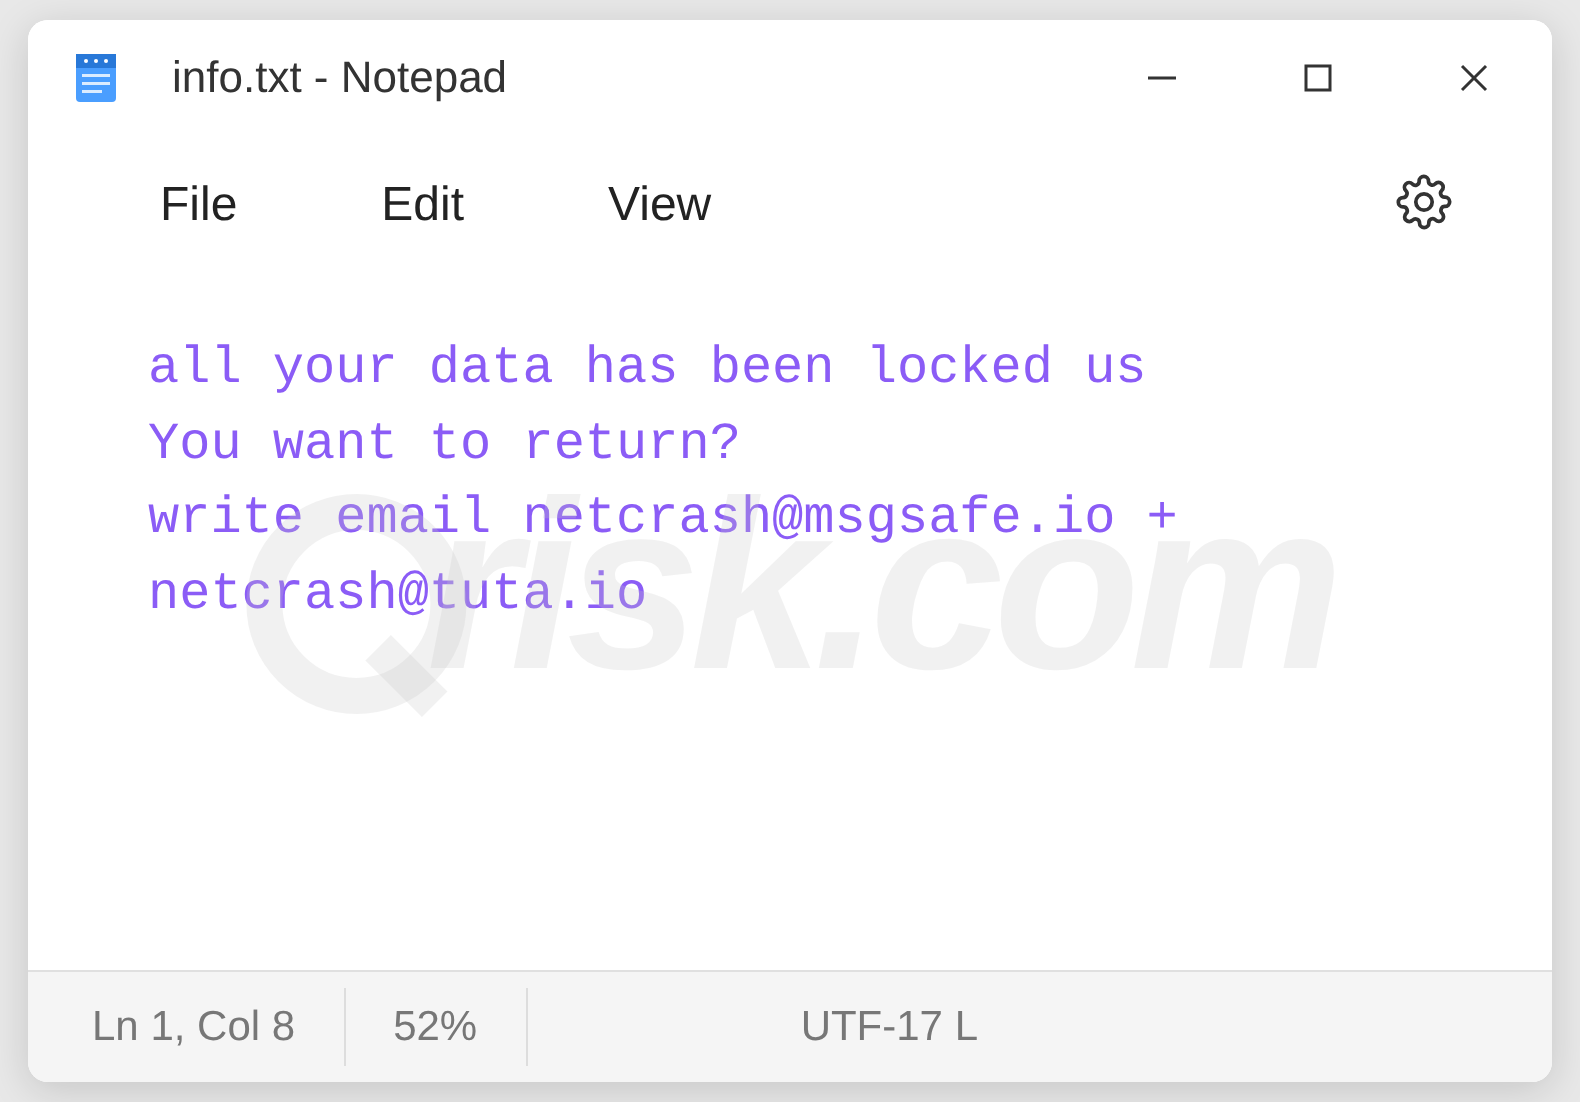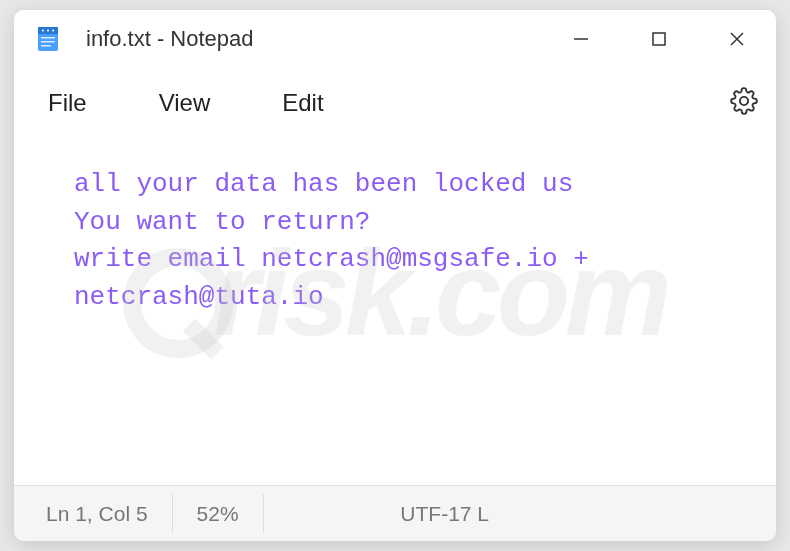--- a/index.html
+++ b/index.html
@@ -101,21 +101,21 @@
       display: flex;
       align-items: center;
       justify-content: center;
       color: #333;
     }
     
     .menubar {
       height: 70px;
       display: flex;
       align-items: center;
-      padding: 0 4px;
+      padding: 0 36px;
       background: #ffffff;
       gap: 12px;
     }
     
     .menu-item {
       font-size: 24px;
       color: #222;
       padding: 10px 30px;
       border-radius: 6px;
     }
@@ -208,35 +208,35 @@
         <svg width="18" height="18" viewBox="0 0 18 18">
             <line x1="3" y1="3" x2="15" y2="15" stroke="currentColor" stroke-width="1.5"></line>
             <line x1="15" y1="3" x2="3" y2="15" stroke="currentColor" stroke-width="1.5"></line>
           </svg>
       </div>
     </div>
   </div>
 
   <div class="menubar">
     <div class="menu-item">File</div>
+    <div class="menu-item">Edit</div>
     <div class="menu-item">View</div>
-    <div class="menu-item">Edit</div>
     <div class="menu-spacer"></div>
     <div class="settings-btn">
       <svg width="28" height="28" viewBox="0 0 24 24">
         <path fill="none" stroke="#333" stroke-width="1.6" d="M12 15.5a3.5 3.5 0 1 0 0-7 3.5 3.5 0 0 0 0 7z"></path>
         <path fill="none" stroke="#333" stroke-width="1.6" d="M19.4 15a1.65 1.65 0 0 0 .33 1.82l.06.06a2 2 0 1 1-2.83 2.83l-.06-.06a1.65 1.65 0 0 0-1.82-.33 1.65 1.65 0 0 0-1 1.51V21a2 2 0 0 1-4 0v-.09a1.65 1.65 0 0 0-1.08-1.51 1.65 1.65 0 0 0-1.82.33l-.06.06a2 2 0 1 1-2.83-2.83l.06-.06a1.65 1.65 0 0 0 .33-1.82 1.65 1.65 0 0 0-1.51-1H3a2 2 0 0 1 0-4h.09a1.65 1.65 0 0 0 1.51-1.08 1.65 1.65 0 0 0-.33-1.82l-.06-.06a2 2 0 1 1 2.83-2.83l.06.06a1.65 1.65 0 0 0 1.82.33h0a1.65 1.65 0 0 0 1-1.51V3a2 2 0 0 1 4 0v.09a1.65 1.65 0 0 0 1 1.51 1.65 1.65 0 0 0 1.82-.33l.06-.06a2 2 0 1 1 2.83 2.83l-.06.06a1.65 1.65 0 0 0-.33 1.82v0a1.65 1.65 0 0 0 1.51 1H21a2 2 0 0 1 0 4h-.09a1.65 1.65 0 0 0-1.51 1z"></path>
       </svg>
     </div>
   </div>
 
   <div class="content">all your data has been locked us
 You want to return?
 write email netcrash@msgsafe.io + netcrash@tuta.io</div>
 
   <div class="statusbar">
-    <div class="status-cell">Ln 1, Col 5</div>
+    <div class="status-cell">Ln 1, Col 8</div>
     <div class="status-cell">52%</div>
     <div class="status-spacer"></div>
     <div class="status-cell">UTF-17 L</div>
   </div>
 
 </div>
 
 </body></html>

